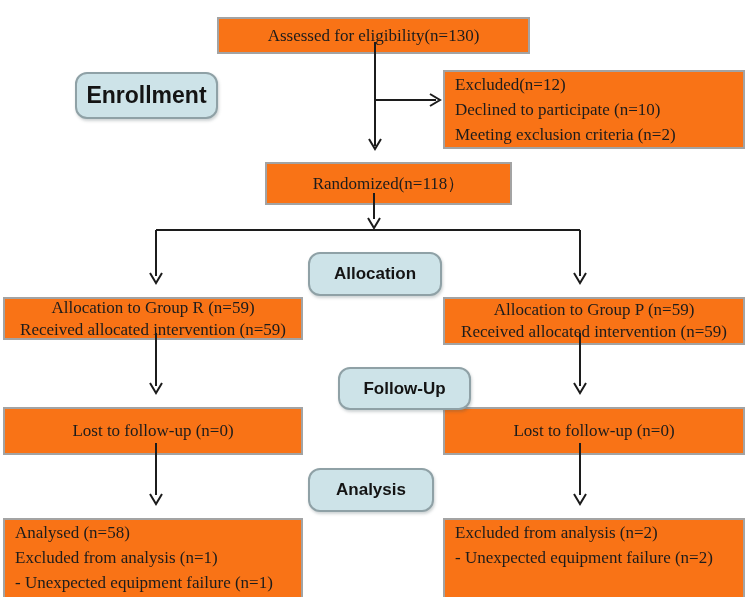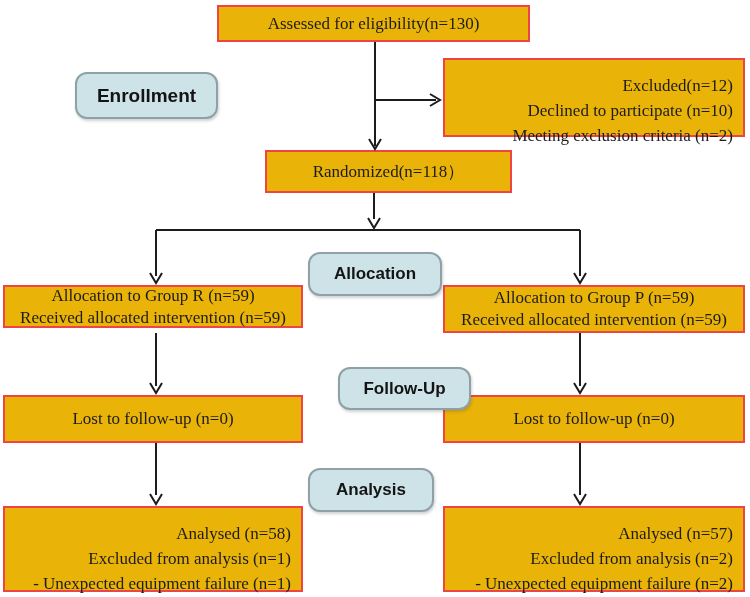--- a/index.html
+++ b/index.html
@@ -1,37 +1,37 @@
 <!DOCTYPE html>
 <html><head>
 <meta charset="utf-8">
 <style>
   html,body { margin:0; padding:0; background:#ffffff; }
   .canvas {
     position:relative; width:750px; height:597px; background:#ffffff;
     font-family:"Liberation Serif", serif; color:#1c1c1c; overflow:hidden;
   }
   .box {
-    position:absolute; border:2px solid #ef4444; background:#eab308;
-    font-size:17px; line-height:24px; z-index:1; box-sizing:border-box;
+    position:absolute; border:2px solid #a3a3a3; background:#f97316;
+    font-size:17px; line-height:24px; z-index:1; box-sizing:border-box;margin-top:12px;
   }
   .box.center {
     display:flex; flex-direction:column; justify-content:center;
     align-items:center; text-align:center;
   }
-  .box.leftalign { padding:13px 10px; text-align:right; }
+  .box.leftalign { padding:0 10px; text-align:left; }
   .box.leftalign .bline { line-height:25px; }
   .stage {
     position:absolute; background:#cde3e8; border:2px solid #8fa1a6;
     border-radius:12px; display:flex; align-items:center; justify-content:center;
     font-family:"Liberation Sans", sans-serif; font-weight:bold; font-size:17px;
     color:#141414; z-index:3; box-sizing:border-box;
     box-shadow:1px 2px 3px rgba(60,80,85,0.25);
   }
-  .stage.big { font-size:19px; }
+  .stage.big { font-size:23px; }
   svg.connectors {
     position:absolute; left:0; top:0; z-index:2; pointer-events:none;
   }
 </style>
 </head>
 <body>
 
 <div class="canvas">
 
   <svg class="connectors" width="750" height="597" viewBox="0 0 750 597" fill="none" stroke="#1c1c1c" stroke-width="2">
@@ -99,18 +99,17 @@
     <div class="bline">Lost to follow-up (n=0)</div>
   </div>
 
   <div class="box leftalign" style="left:3px; top:506px; width:300px; height:86px;">
     <div class="bline">Analysed (n=58)</div>
     <div class="bline">Excluded from analysis (n=1)</div>
     <div class="bline">- Unexpected equipment failure (n=1)</div>
   </div>
 
   <div class="box leftalign" style="left:443px; top:506px; width:302px; height:86px;">
-    <div class="bline">Analysed (n=57)</div>
     <div class="bline">Excluded from analysis (n=2)</div>
     <div class="bline">- Unexpected equipment failure (n=2)</div>
   </div>
 
 </div>
 
 </body></html>

